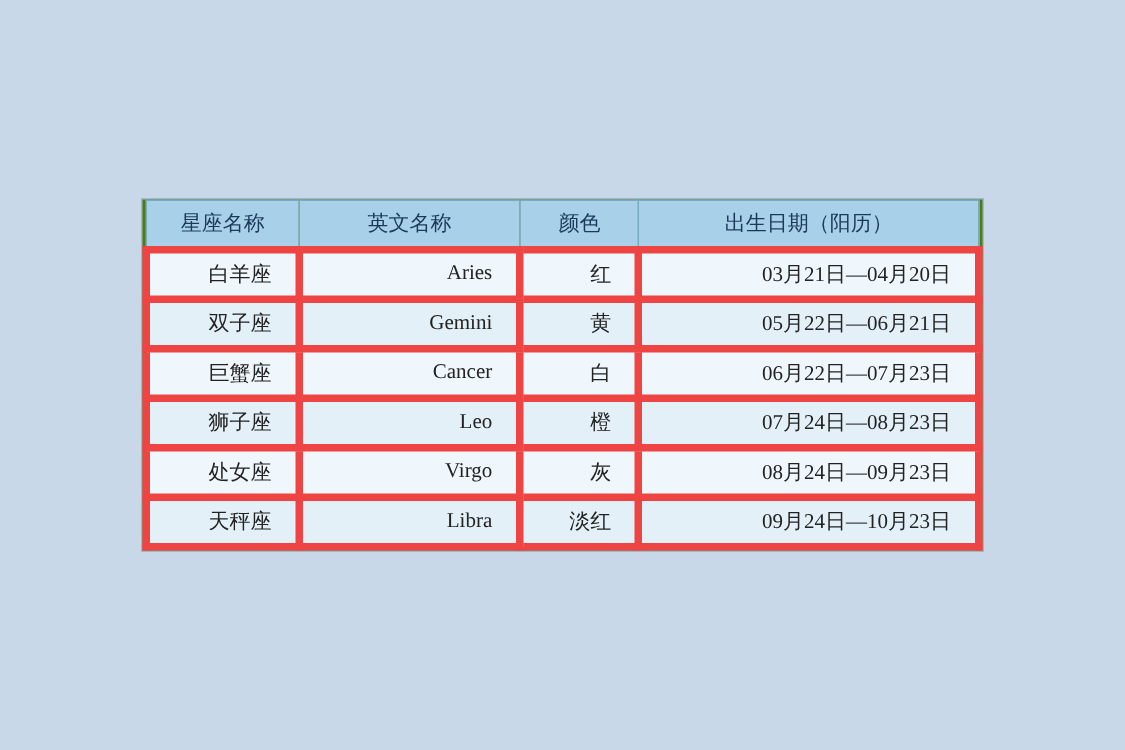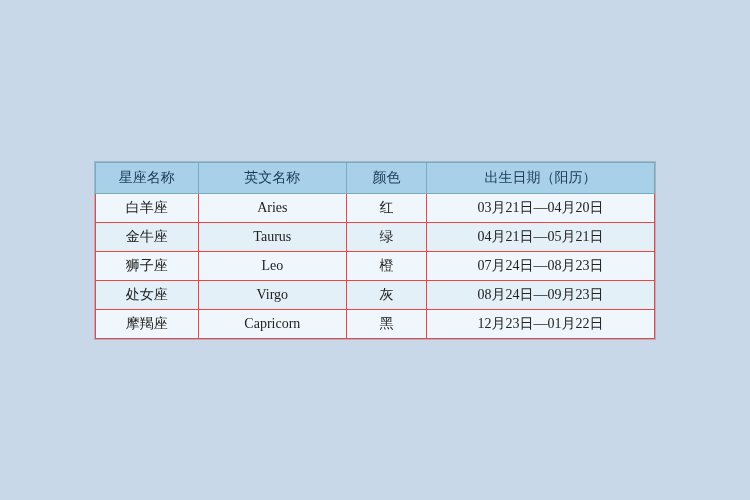--- a/index.html
+++ b/index.html
@@ -25,23 +25,23 @@
     thead tr th {
       background-color: #a8d0e8;
       border: 1px solid #7aaac0;
       padding: 6px 16px;
       text-align: center;
       font-weight: normal;
       color: #1a3a5a;
       white-space: nowrap;
     }
     tbody tr td {
-      border: 1px solid #ef4444;
+      border: 5px solid #ef4444;
       padding: 5px 16px;
-      text-align: center;
+      text-align: right;
       color: #222;
       background-color: #f0f7fc;
       white-space: nowrap;
     }
     tbody tr:nth-child(even) td {
       background-color: #e4f0f8;
     }
     .col-chinese { width: 90px; }
     .col-english { width: 130px; }
     .col-color   { width: 70px; }
@@ -61,38 +61,44 @@
       </tr>
     </thead>
     <tbody id="table-body">
     <tr>
           <td>白羊座</td>
           <td>Aries</td>
           <td>红</td>
           <td>03月21日—04月20日</td>
         </tr>
         <tr>
-          <td>金牛座</td>
-          <td>Taurus</td>
-          <td>绿</td>
-          <td>04月21日—05月21日</td>
+          <td>双子座</td>
+          <td>Gemini</td>
+          <td>黄</td>
+          <td>05月22日—06月21日</td>
+        </tr>
+        <tr>
+          <td>巨蟹座</td>
+          <td>Cancer</td>
+          <td>白</td>
+          <td>06月22日—07月23日</td>
         </tr>
         <tr>
           <td>狮子座</td>
           <td>Leo</td>
           <td>橙</td>
           <td>07月24日—08月23日</td>
         </tr>
         <tr>
           <td>处女座</td>
           <td>Virgo</td>
           <td>灰</td>
           <td>08月24日—09月23日</td>
         </tr>
         <tr>
-          <td>摩羯座</td>
-          <td>Capricorn</td>
-          <td>黑</td>
-          <td>12月23日—01月22日</td>
+          <td>天秤座</td>
+          <td>Libra</td>
+          <td>淡红</td>
+          <td>09月24日—10月23日</td>
         </tr>
       </tbody>
   </table>
 </div>
 
 </body></html>

